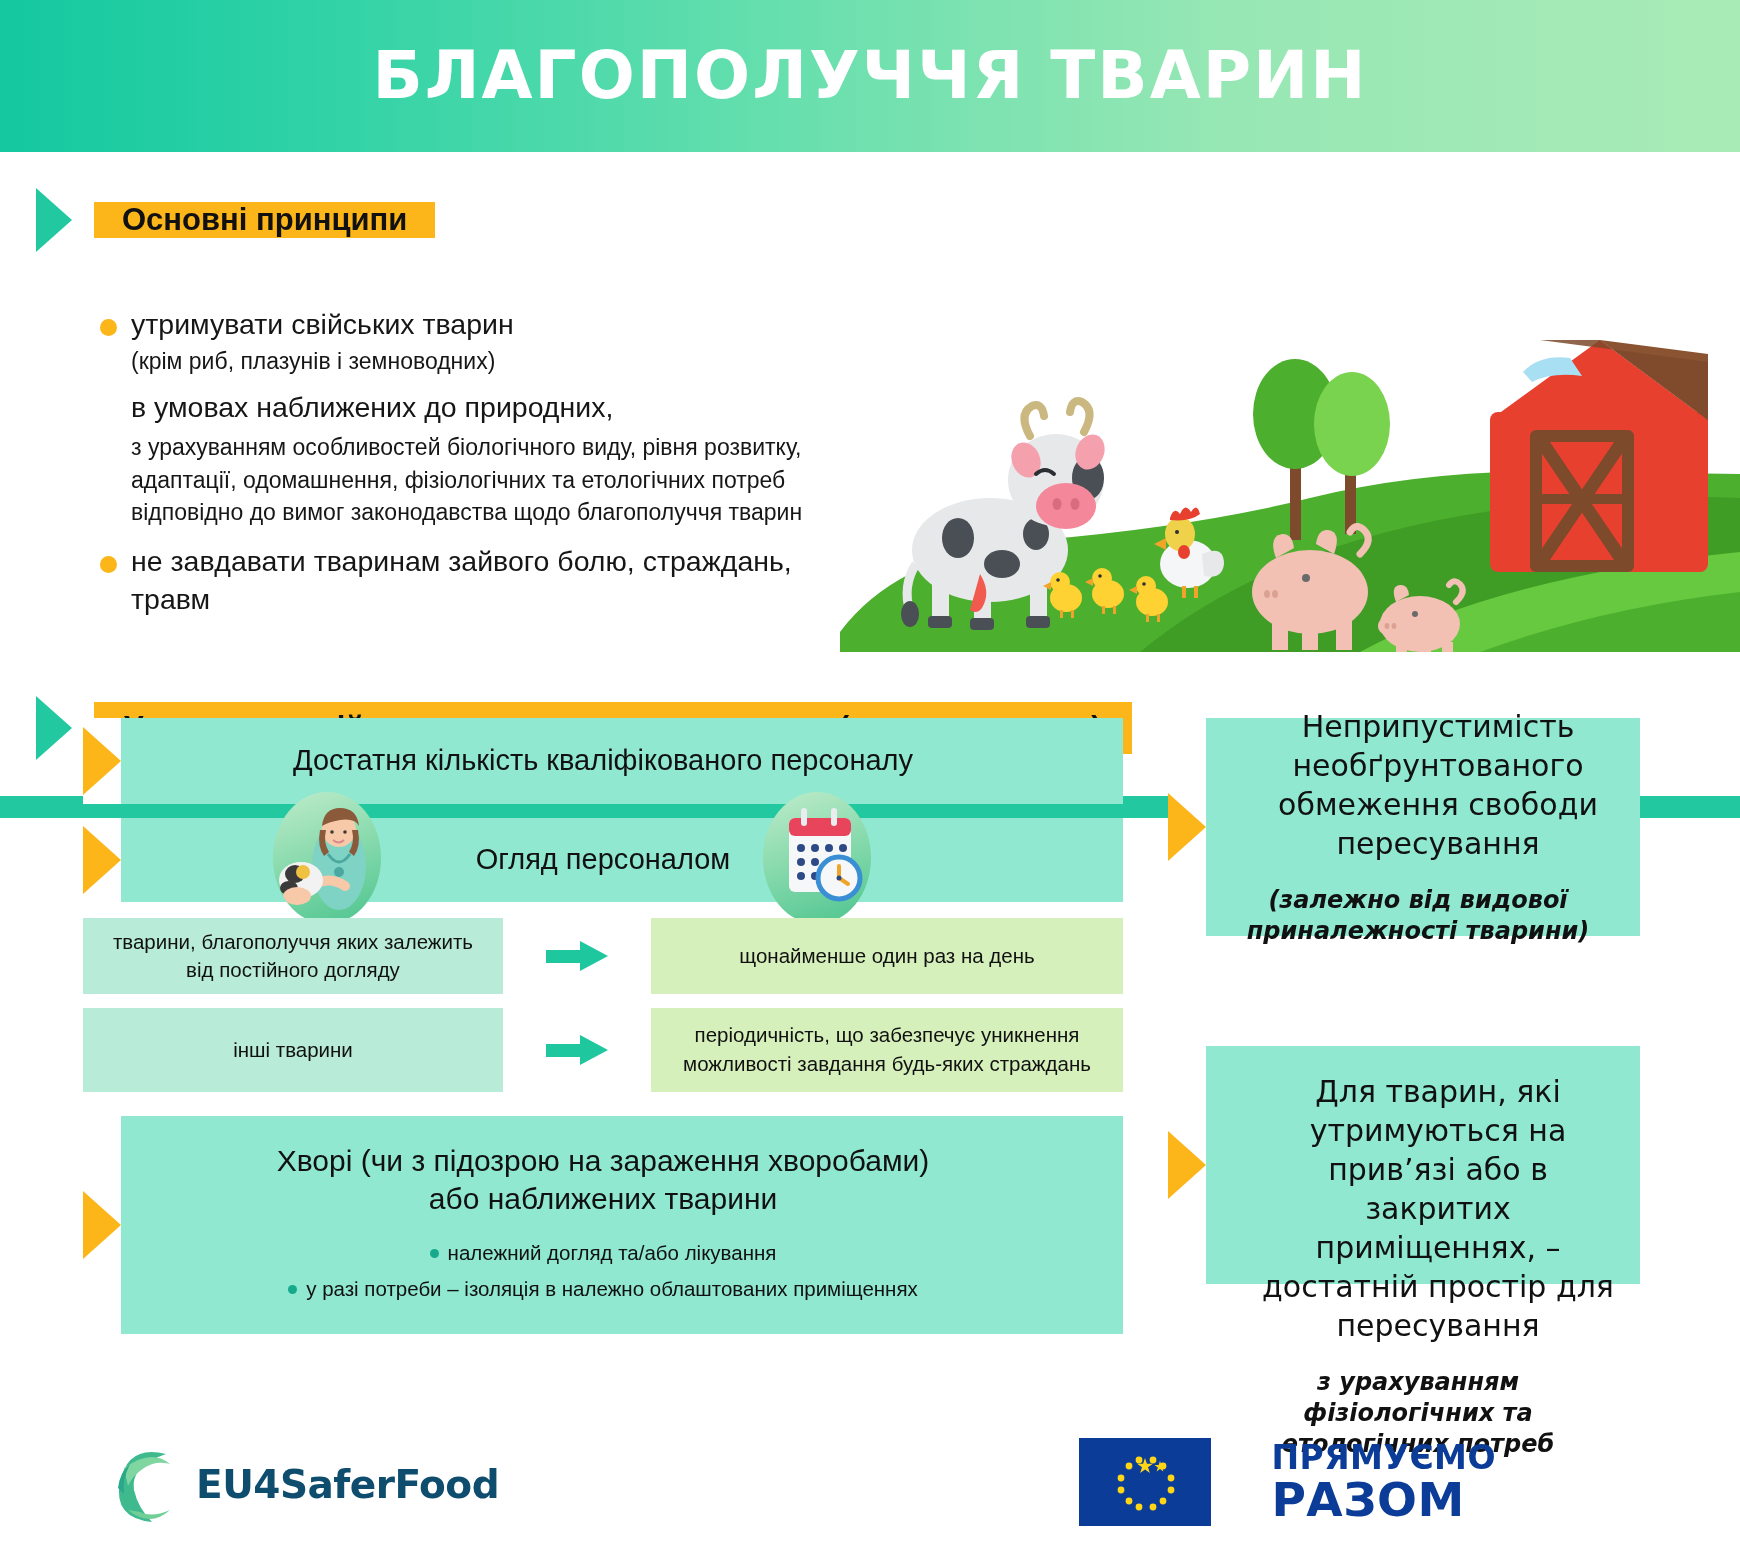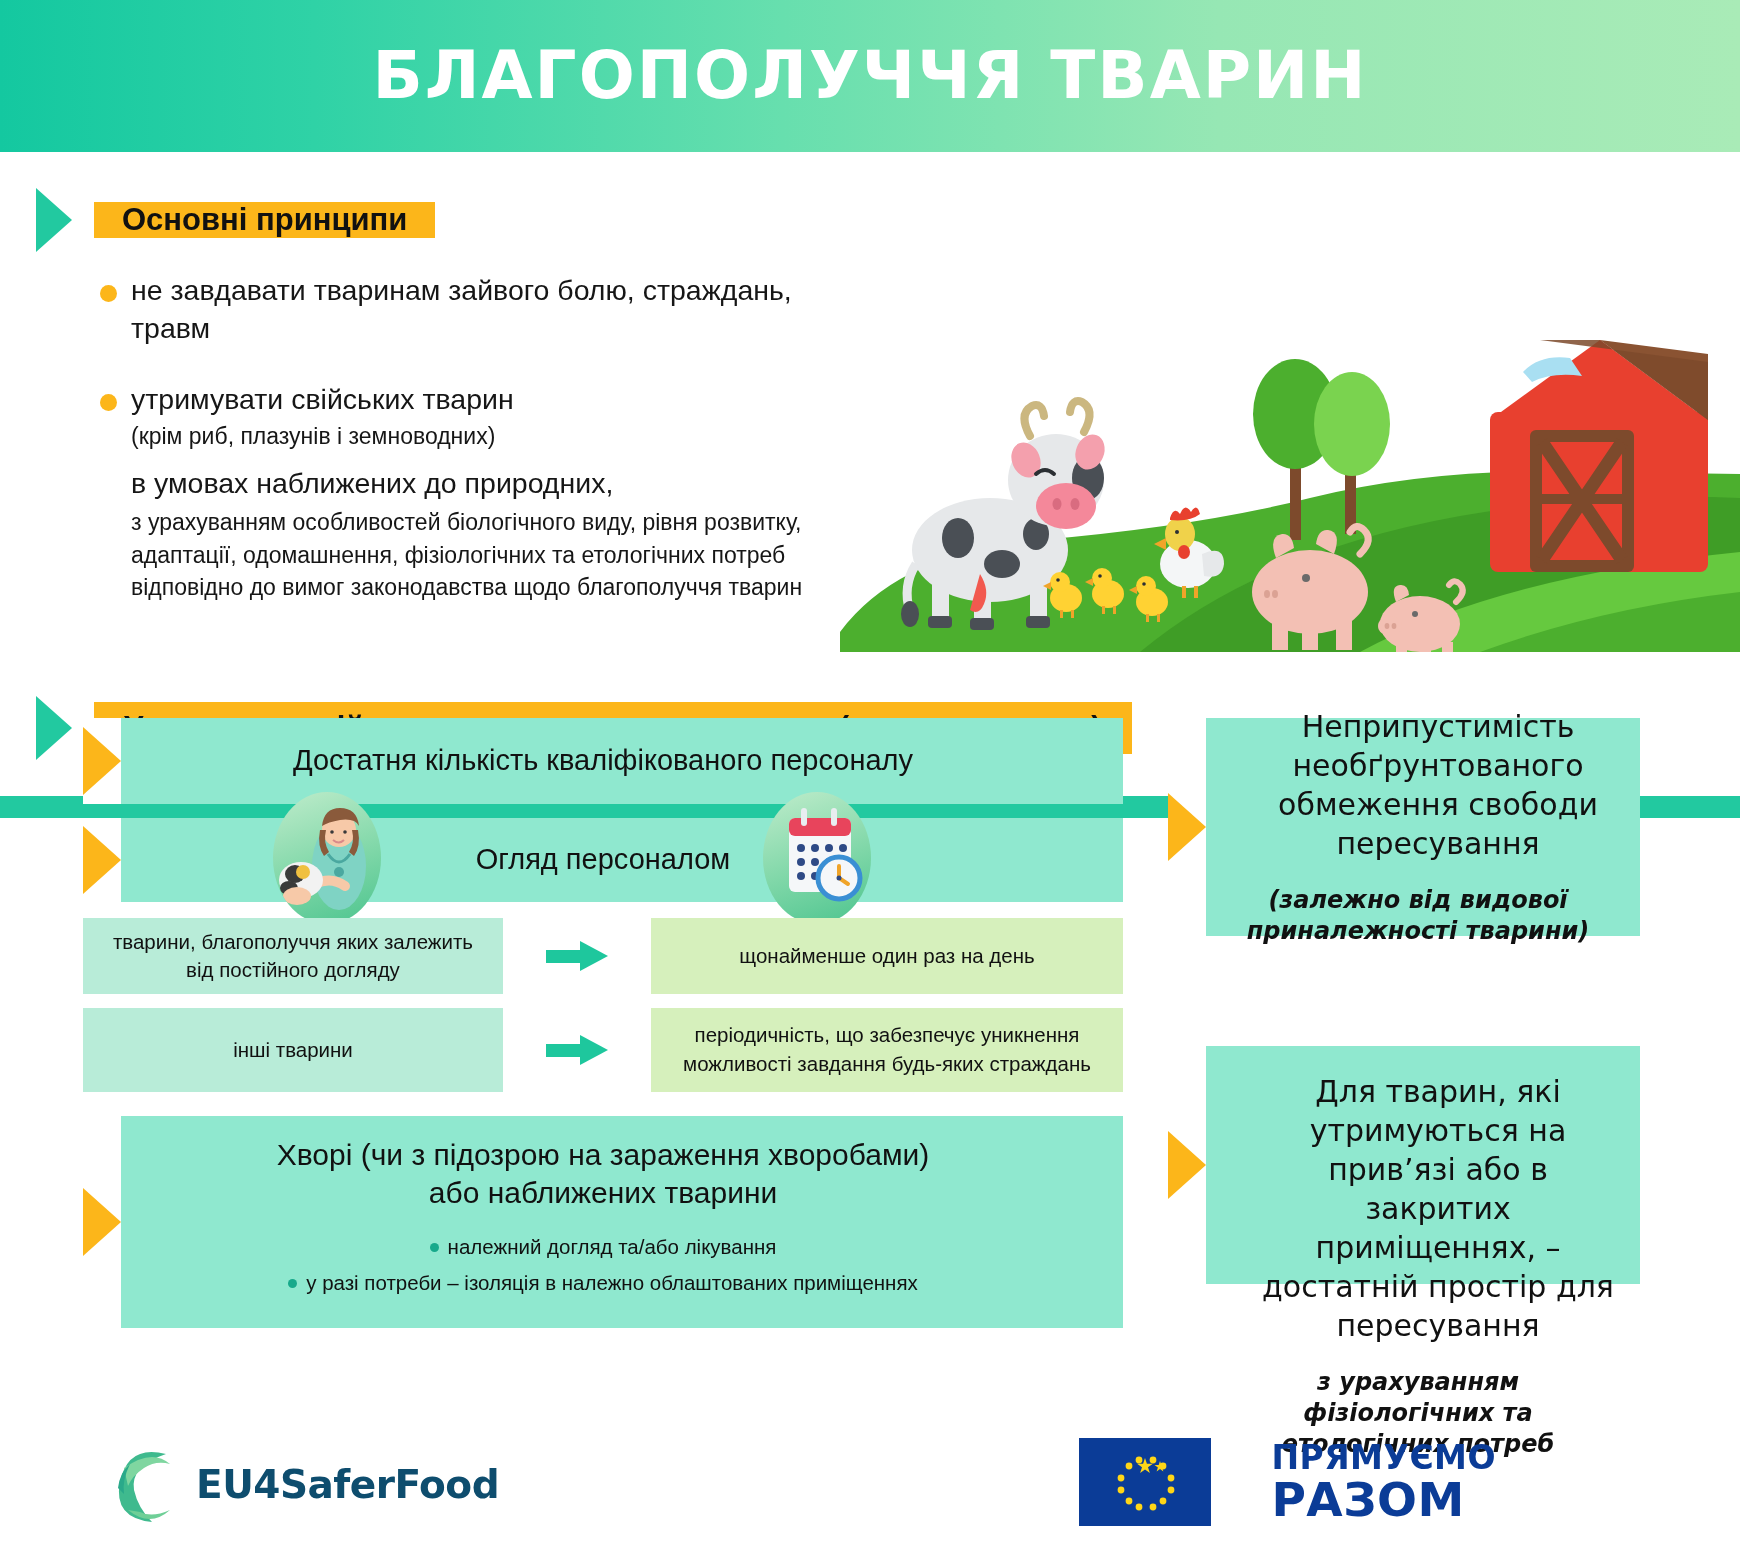--- a/index.html
+++ b/index.html
@@ -102,21 +102,21 @@
   }
   .fl-arrow{width:148px;display:flex;align-items:center;justify-content:center;}
   .arrow-svg{width:62px;height:34px;}
   .fl-right{
     flex:1;background:#d6f0bc;display:flex;align-items:center;justify-content:center;
     text-align:center;font-size:20.5px;color:#111;line-height:1.4;padding:0 18px;box-sizing:border-box;
   }
   .row-a .fl-left,.row-a .fl-right{height:76px;}
   .row-b .fl-left,.row-b .fl-right{height:84px;}
 
-  .card-sick{margin-top:24px;padding:20px 0 22px;}
+  .card-sick{margin-top:24px;padding:26px 0 22px;}
   .sick-list{margin-top:20px;text-align:center;}
   .sick-li{display:inline-flex;align-items:center;font-size:20.5px;color:#111;line-height:1.4;}
   .sick-li .sdot{
     width:9px;height:9px;border-radius:50%;background:#17a98b;margin-right:9px;flex:0 0 9px;
   }
   .sick-line{text-align:center;margin-bottom:8px;}
 
   
   .rcol{position:absolute;left:1168px;top:52px;width:472px;}
   .rcard{position:relative;background:#8fe8cf;box-sizing:border-box;padding:26px 24px 26px 52px;}
@@ -159,34 +159,34 @@
 
   <div class="sec1">
 
     <div class="badge-row" id="badge-row-1">
       <span class="tri"></span>
       <span class="badge">Основні принципи</span>
     </div>
 
     <div class="bullets">
 
-      <div class="bullet-item">
-        <span class="dot"></span>
-        <div>
-          <div class="b-strong">не завдавати тваринам зайвого болю, страждань, травм</div>
-        </div>
-      </div>
-
       <div class="bullet-item" style="margin-top:34px;">
         <span class="dot"></span>
         <div style="width:720px;">
           <div class="b-strong">утримувати свійських тварин</div>
           <div class="b-sub">(крім риб, плазунів і земноводних)</div>
           <div class="b-strong2">в умовах наближених до природних,</div>
           <div class="b-body">з урахуванням особливостей біологічного виду, рівня розвитку, адаптації, одомашнення, фізіологічних та етологічних потреб відповідно до вимог законодавства щодо благополуччя тварин</div>
+        </div>
+      </div>
+
+      <div class="bullet-item">
+        <span class="dot"></span>
+        <div>
+          <div class="b-strong">не завдавати тваринам зайвого болю, страждань, травм</div>
         </div>
       </div>
 
     </div>
 
     <svg class="farm" viewBox="0 0 900 350">
 
       <path d="M0 330 Q 60 250 200 238 Q 360 224 470 196 Q 600 164 760 170 L900 172 L900 350 L0 350 Z" fill="#4caf2e"></path>
       <path d="M300 350 Q 420 250 620 214 Q 760 190 900 196 L900 350 Z" fill="#3f9d26"></path>
       <path d="M520 350 Q 660 274 900 250 L900 350 Z" fill="#66c93f"></path>

